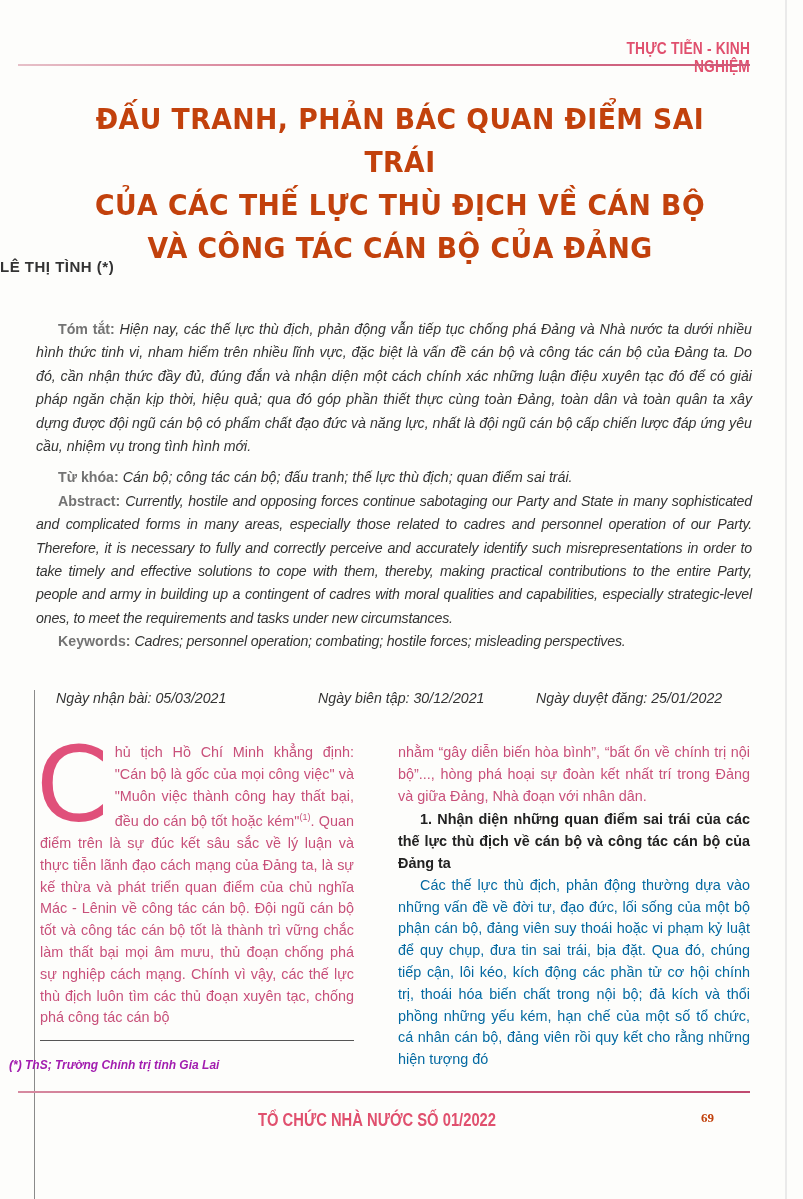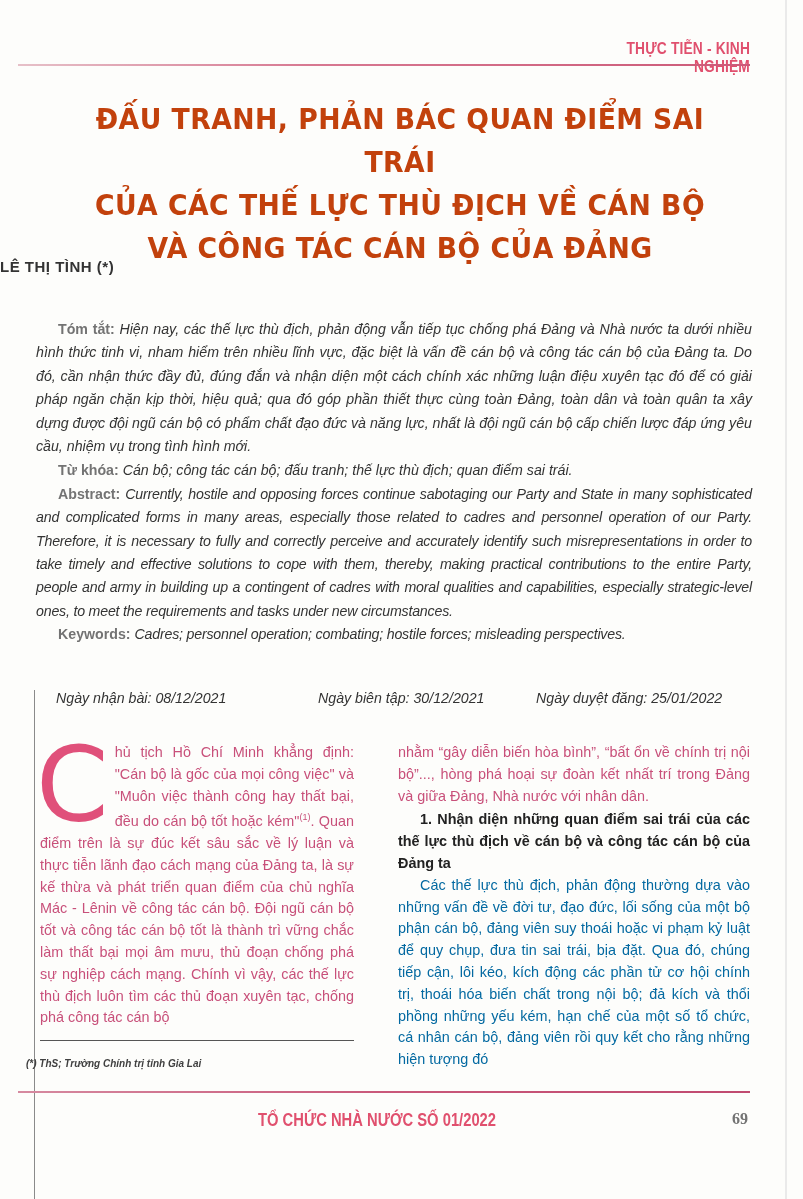--- a/index.html
+++ b/index.html
@@ -48,28 +48,28 @@
   .col p { margin: 0; }
   .dropcap {
     float: left; font-family: "DejaVu Sans", sans-serif; font-size: 104px; line-height: 82px;
     color: #e0507a; margin: 2px 6px 0 -4px; font-weight: 400;
   }
   .pink-text { color: #c8507a; }
   .heading1 { font-weight: 700; color: #222; text-indent: 22px; margin-top: 2px !important; }
   .body-dark { color: #0369a1; text-indent: 22px; }
 
   .footnote-rule { position: absolute; top: 1040px; left: 40px; width: 314px; height: 1px; background: #555; }
-  .footnote { position: absolute; top: 1058px; left: 26px; font-size: 10px; font-style: italic; font-weight: 700; color: #404040; }
+  .footnote { position: absolute; top: 1058px; left: 9px; font-size: 12px; font-style: italic; font-weight: 700; color: #a21caf; }
 
   .footer-rule { position: absolute; top: 1091px; left: 18px; width: 732px; height: 2px; background: linear-gradient(90deg,#d68aa0 0%, #c9587a 50%, #c04a70 100%); }
   .footer-journal {
     position: absolute; top: 1110px; left: 258px;
     font-weight: 700; font-size: 18px; color: #e0506e; transform: scaleX(0.82); transform-origin: left;
   }
-  .page-number { position: absolute; top: 1110px; left: 732px; font-family: "Liberation Serif", serif; font-weight: 700; font-size: 16px; color: #737373; }
+  .page-number { position: absolute; top: 1110px; left: 701px; font-family: "Liberation Serif", serif; font-weight: 700; font-size: 13px; color: #c2410c; }
 </style>
 </head>
 <body>
 
 <div class="scan-edge"></div>
 <div class="binder-line"></div>
 
 <div class="section-label">THỰC TIỄN - KINH NGHIỆM</div>
 <div class="header-rule"></div>
 
@@ -79,48 +79,48 @@
   <div>VÀ CÔNG TÁC CÁN BỘ CỦA ĐẢNG</div>
 </div>
 
 <div class="author">LÊ THỊ TÌNH (*)</div>
 
 <div class="abstract-block">
   <p class="indent">
     <b>Tóm tắt:</b>
     <i>Hiện nay, các thế lực thù địch, phản động vẫn tiếp tục chống phá Đảng và Nhà nước ta dưới nhiều hình thức tinh vi, nham hiểm trên nhiều lĩnh vực, đặc biệt là vấn đề cán bộ và công tác cán bộ của Đảng ta. Do đó, cần nhận thức đầy đủ, đúng đắn và nhận diện một cách chính xác những luận điệu xuyên tạc đó để có giải pháp ngăn chặn kịp thời, hiệu quả; qua đó góp phần thiết thực cùng toàn Đảng, toàn dân và toàn quân ta xây dựng được đội ngũ cán bộ có phẩm chất đạo đức và năng lực, nhất là đội ngũ cán bộ cấp chiến lược đáp ứng yêu cầu, nhiệm vụ trong tình hình mới.</i>
   </p>
-  <p class="indent" style="margin-top:1px">
+  <p class="indent" style="margin-top:8px">
     <b>Từ khóa:</b>
     <i>Cán bộ; công tác cán bộ; đấu tranh; thế lực thù địch; quan điểm sai trái.</i>
   </p>
   <p class="indent en">
     <b>Abstract:</b>
     <i>Currently, hostile and opposing forces continue sabotaging our Party and State in many sophisticated and complicated forms in many areas, especially those related to cadres and personnel operation of our Party. Therefore, it is necessary to fully and correctly perceive and accurately identify such misrepresentations in order to take timely and effective solutions to cope with them, thereby, making practical contributions to the entire Party, people and army in building up a contingent of cadres with moral qualities and capabilities, especially strategic-level ones, to meet the requirements and tasks under new circumstances.</i>
   </p>
   <p class="indent en">
     <b>Keywords:</b>
     <i>Cadres; personnel operation; combating; hostile forces; misleading perspectives.</i>
   </p>
 </div>
 
 <div class="dates">
-  <span>Ngày nhận bài: 08/12/2021</span>
+  <span>Ngày nhận bài: 05/03/2021</span>
   <span>Ngày biên tập: 30/12/2021</span>
   <span>Ngày duyệt đăng: 25/01/2022</span>
 </div>
 
 <div class="col col-left">
   <p>
     <span class="dropcap">C</span><span>hủ tịch Hồ Chí Minh khẳng định: "Cán bộ là gốc của mọi công việc" và "Muôn việc thành công hay thất bại, đều do cán bộ tốt hoặc kém"</span><sup style="font-size:9px">(1)</sup><span>. Quan điểm trên là sự đúc kết sâu sắc về lý luận và thực tiễn lãnh đạo cách mạng của Đảng ta, là sự kế thừa và phát triển quan điểm của chủ nghĩa Mác - Lênin về công tác cán bộ. Đội ngũ cán bộ tốt và công tác cán bộ tốt là thành trì vững chắc làm thất bại mọi âm mưu, thủ đoạn chống phá sự nghiệp cách mạng. Chính vì vậy, các thế lực thù địch luôn tìm các thủ đoạn xuyên tạc, chống phá công tác cán bộ</span>
   </p>
 </div>
 
 <div class="col col-right">
-  <p class="pink-text">nhằm “gây diễn biến hòa bình”, “bất ổn về chính trị nội bộ”..., hòng phá hoại sự đoàn kết nhất trí trong Đảng và giữa Đảng, Nhà nước với nhân dân.</p>
+  <p class="pink-text">nhằm “gây diễn biến hòa bình”, “bất ổn về chính trị nội bộ”..., hòng phá hoại sự đoàn kết nhất trí trong Đảng và giữa Đảng, Nhà đoạn với nhân dân.</p>
   <p class="heading1">1. Nhận diện những quan điểm sai trái của các thế lực thù địch về cán bộ và công tác cán bộ của Đảng ta</p>
   <p class="body-dark">Các thế lực thù địch, phản động thường dựa vào những vấn đề về đời tư, đạo đức, lối sống của một bộ phận cán bộ, đảng viên suy thoái hoặc vi phạm kỷ luật để quy chụp, đưa tin sai trái, bịa đặt. Qua đó, chúng tiếp cận, lôi kéo, kích động các phần tử cơ hội chính trị, thoái hóa biến chất trong nội bộ; đả kích và thổi phồng những yếu kém, hạn chế của một số tổ chức, cá nhân cán bộ, đảng viên rồi quy kết cho rằng những hiện tượng đó</p>
 </div>
 
 <div class="footnote-rule"></div>
 <div class="footnote">(*) ThS; Trường Chính trị tỉnh Gia Lai</div>
 
 <div class="footer-rule"></div>
 <div class="footer-journal">TỔ CHỨC NHÀ NƯỚC SỐ 01/2022</div>
 <div class="page-number">69</div>

